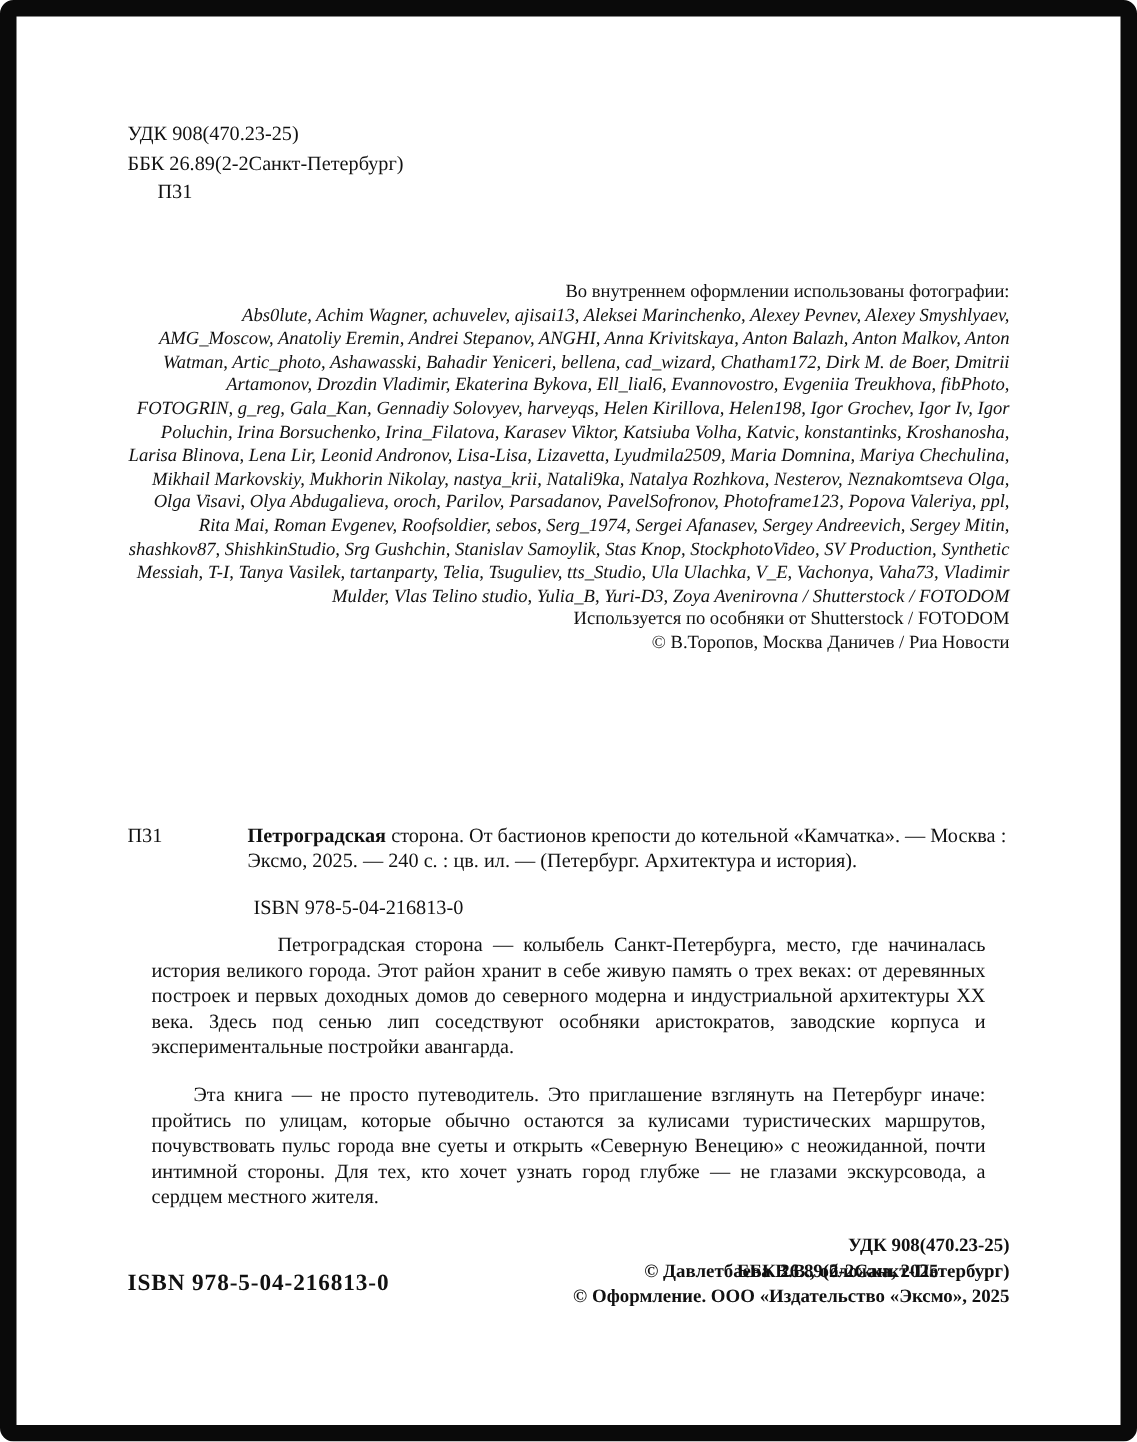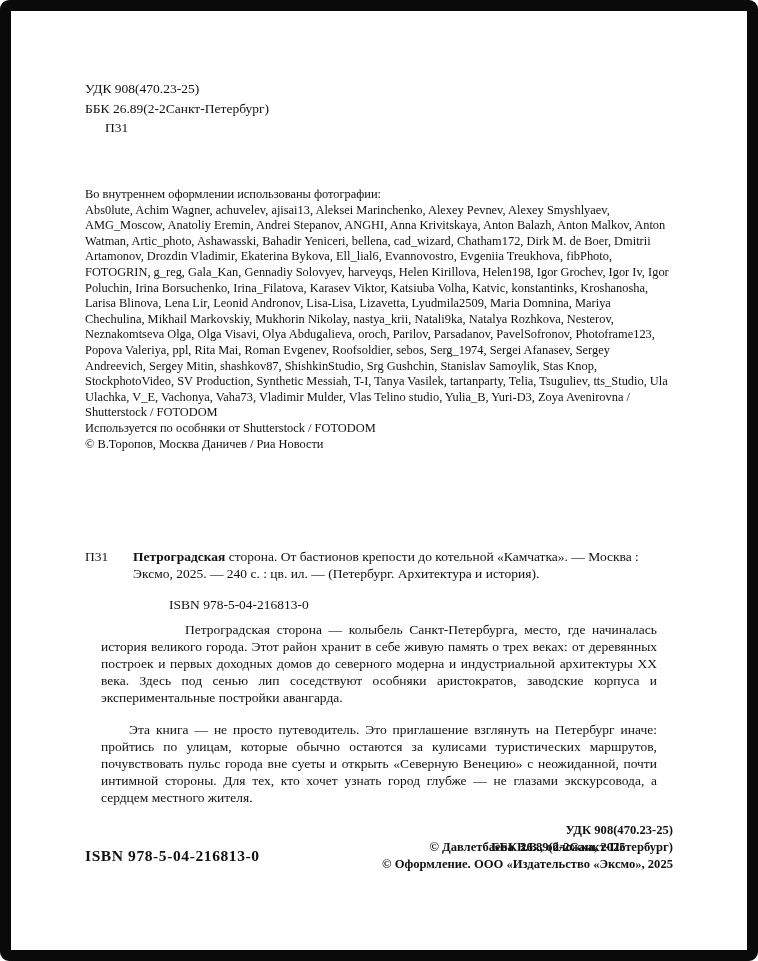--- a/index.html
+++ b/index.html
@@ -30,42 +30,42 @@
     white-space: nowrap;
   }
   .header .code { padding-left: 20px; }
 
   
   .credits {
     position: absolute;
     top: 176px;
     left: 74px;
     width: 588px;
-    text-align: left;
+    text-align: right;
     font-size: 12.4px;
     line-height: 15.6px;
   }
-  .credits .names { margin-top: 0; }
+  .credits .names { margin-top: 0; font-style: italic; }
 
   
   .catalog {
     position: absolute;
     top: 538px;
     left: 74px;
     width: 588px;
     font-size: 13.5px;
     line-height: 16.8px;
   }
   .catalog-code {
     position: absolute;
     left: 0;
     top: 0;
   }
   .catalog-entry {
-    margin: 0 0 0 48px;
+    margin: 0 0 0 80px;
     text-align: left;
   }
   .catalog-isbn {
     margin: 14px 0 0 84px;
   }
   .annotation p {
     margin: 16px;
     text-align: justify;
   }
   .annotation .p1 {

